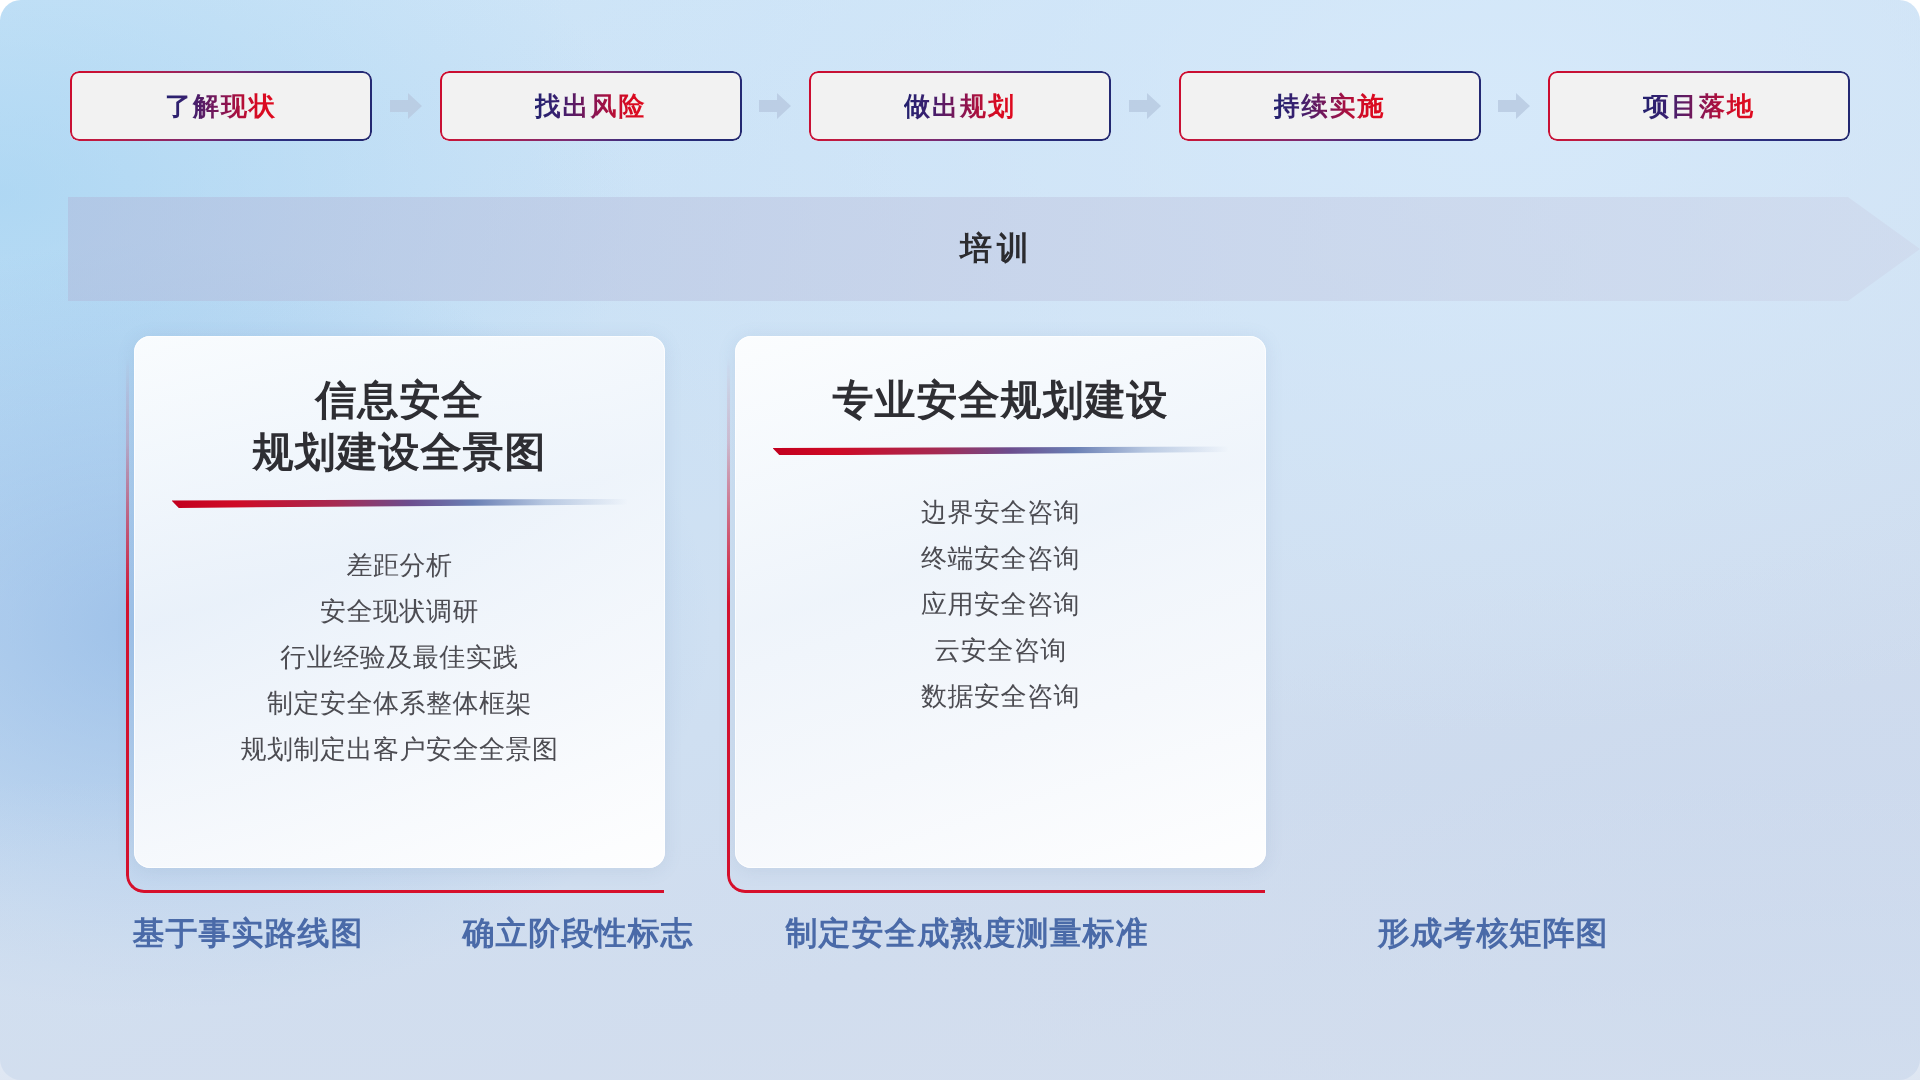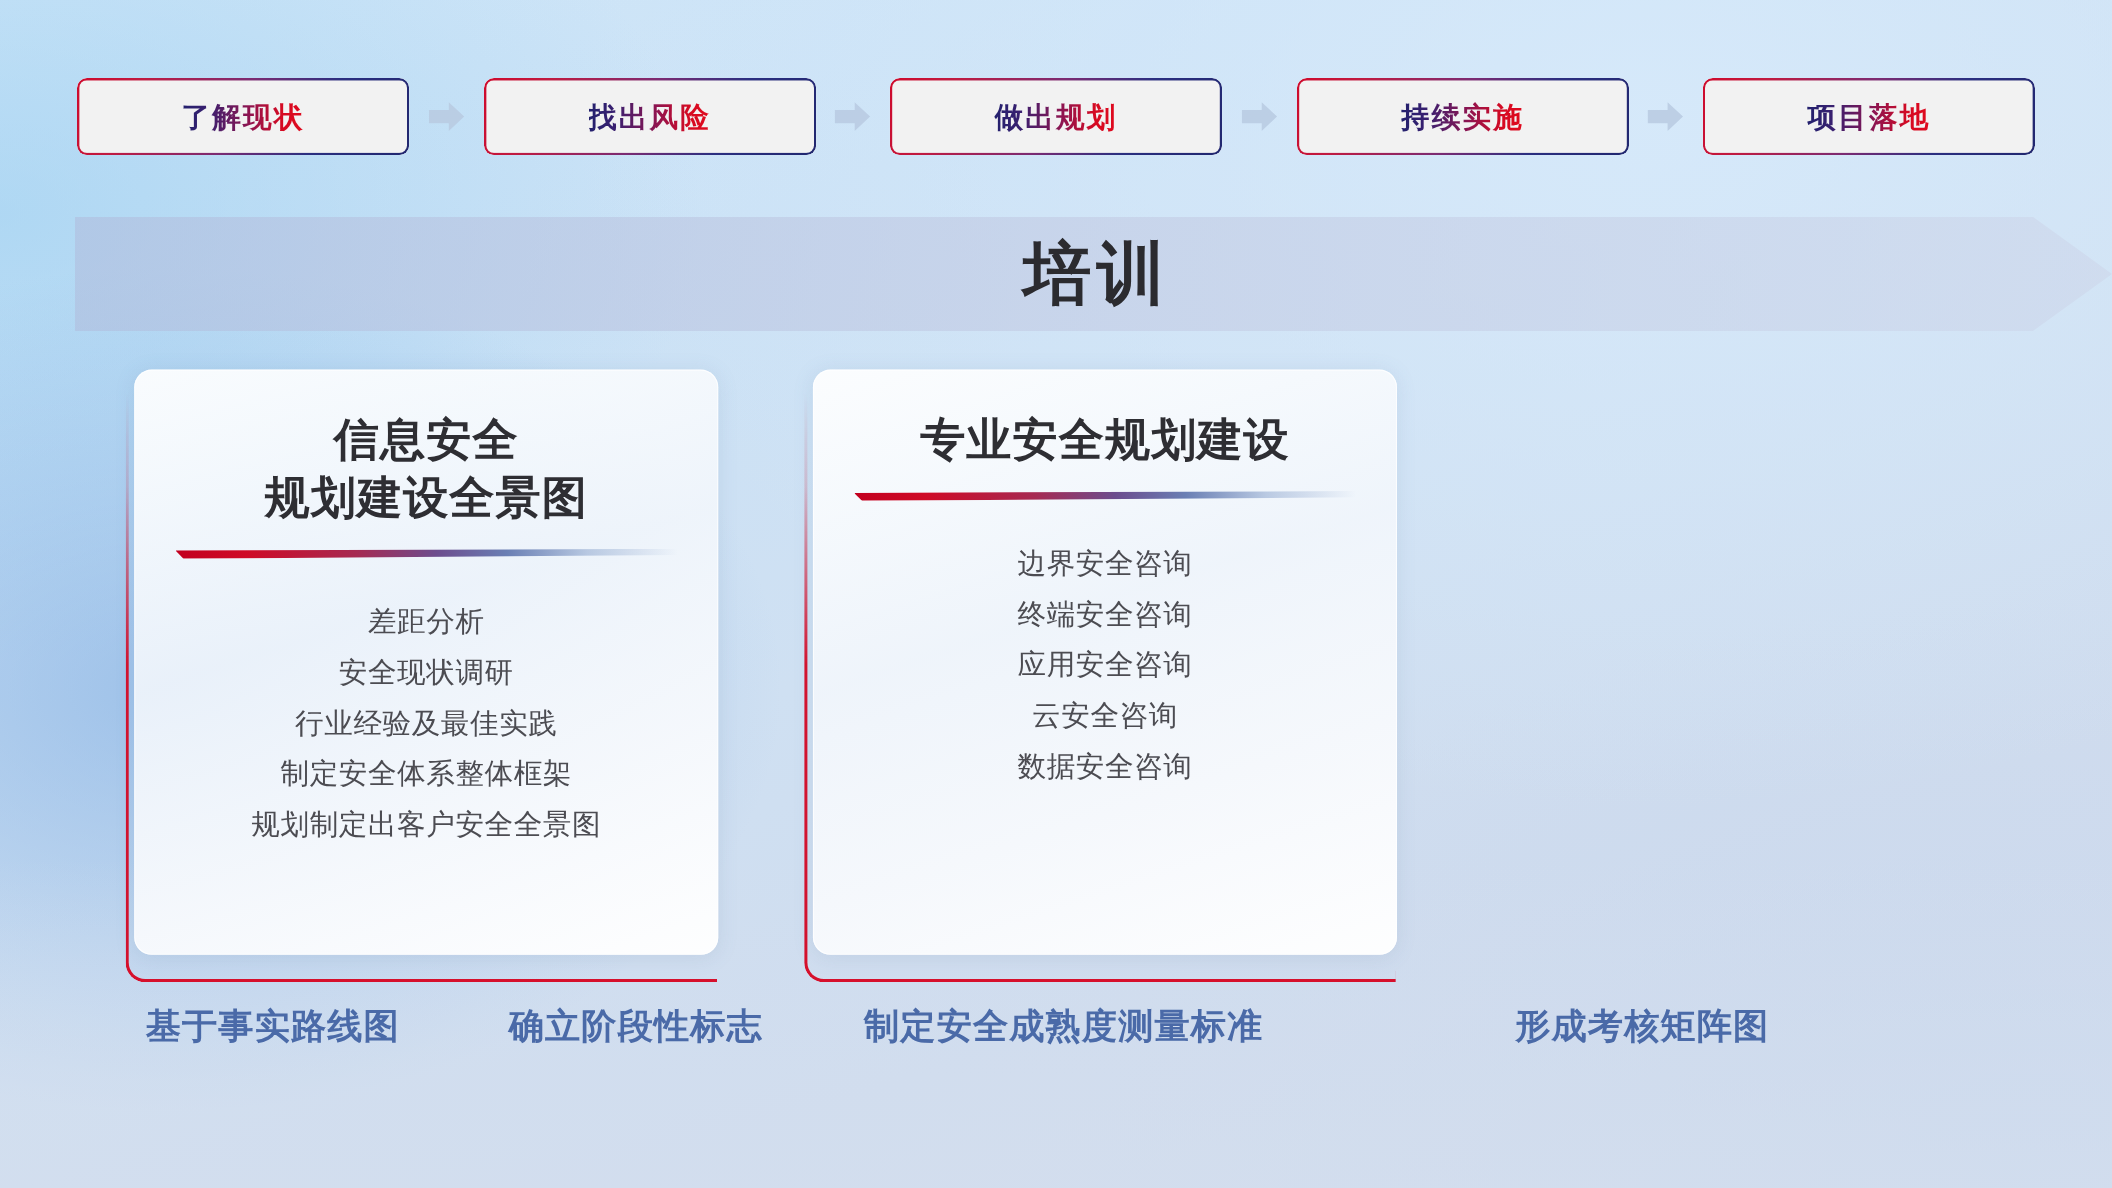--- a/index.html
+++ b/index.html
@@ -16,20 +16,21 @@
   #stage {
     position: relative;
     width: 1920px;
     height: 1080px;
     background:
       radial-gradient(ellipse 900px 620px at 8% 58%, rgba(120,168,224,0.55) 0%, rgba(120,168,224,0.0) 62%),
       radial-gradient(ellipse 1100px 700px at 0% 18%, rgba(150,205,240,0.55) 0%, rgba(150,205,240,0.0) 58%),
       radial-gradient(ellipse 1400px 900px at 78% 10%, rgba(214,233,250,0.95) 0%, rgba(214,233,250,0.0) 70%),
       radial-gradient(ellipse 1200px 700px at 96% 96%, rgba(200,216,238,0.85) 0%, rgba(200,216,238,0.0) 70%),
       linear-gradient(160deg, #cfe6f8 0%, #cbe2f6 25%, #cfe0f2 50%, #cfdcee 72%, #d5dced 100%);
+    border-radius: 21px;
   }
   #stage::after {
     
     content: "";
     position: absolute;
     left: 0; right: 0; bottom: 0;
     height: 300px;
     background: linear-gradient(to bottom, rgba(208,220,238,0) 0%, rgba(211,222,238,0.75) 100%);
     pointer-events: none;
   }
@@ -110,38 +111,38 @@
         rgba(205,214,234,0.58) 100%);
     -webkit-clip-path: polygon(0 0, calc(100% - 72px) 0, 100% 50%, calc(100% - 72px) 100%, 0 100%);
             clip-path: polygon(0 0, calc(100% - 72px) 0, 100% 50%, calc(100% - 72px) 100%, 0 100%);
   }
   .banner-label {
     position: absolute;
     inset: 0;
     display: flex;
     align-items: center;
     justify-content: center;
-    font-size: 62px;
+    font-size: 32px;
     font-weight: 700;
     color: #2b2b2f;
     letter-spacing: 5px;
     padding-right: 40px;
     box-sizing: border-box;
     margin-left: 46px;
   }
 
   
   .cards-row {
     position: absolute;
     top: 336px;
-    left: 108px;
+    left: 120px;
     width: 1760px;
     height: 540px;
     display: flex;
-    gap: 72px;
+    gap: 56px;
     z-index: 4;
   }
   .card-wrap {
     position: relative;
     width: 545px;
     height: 540px;
   }
   
   .card-accent {
     position: absolute;

